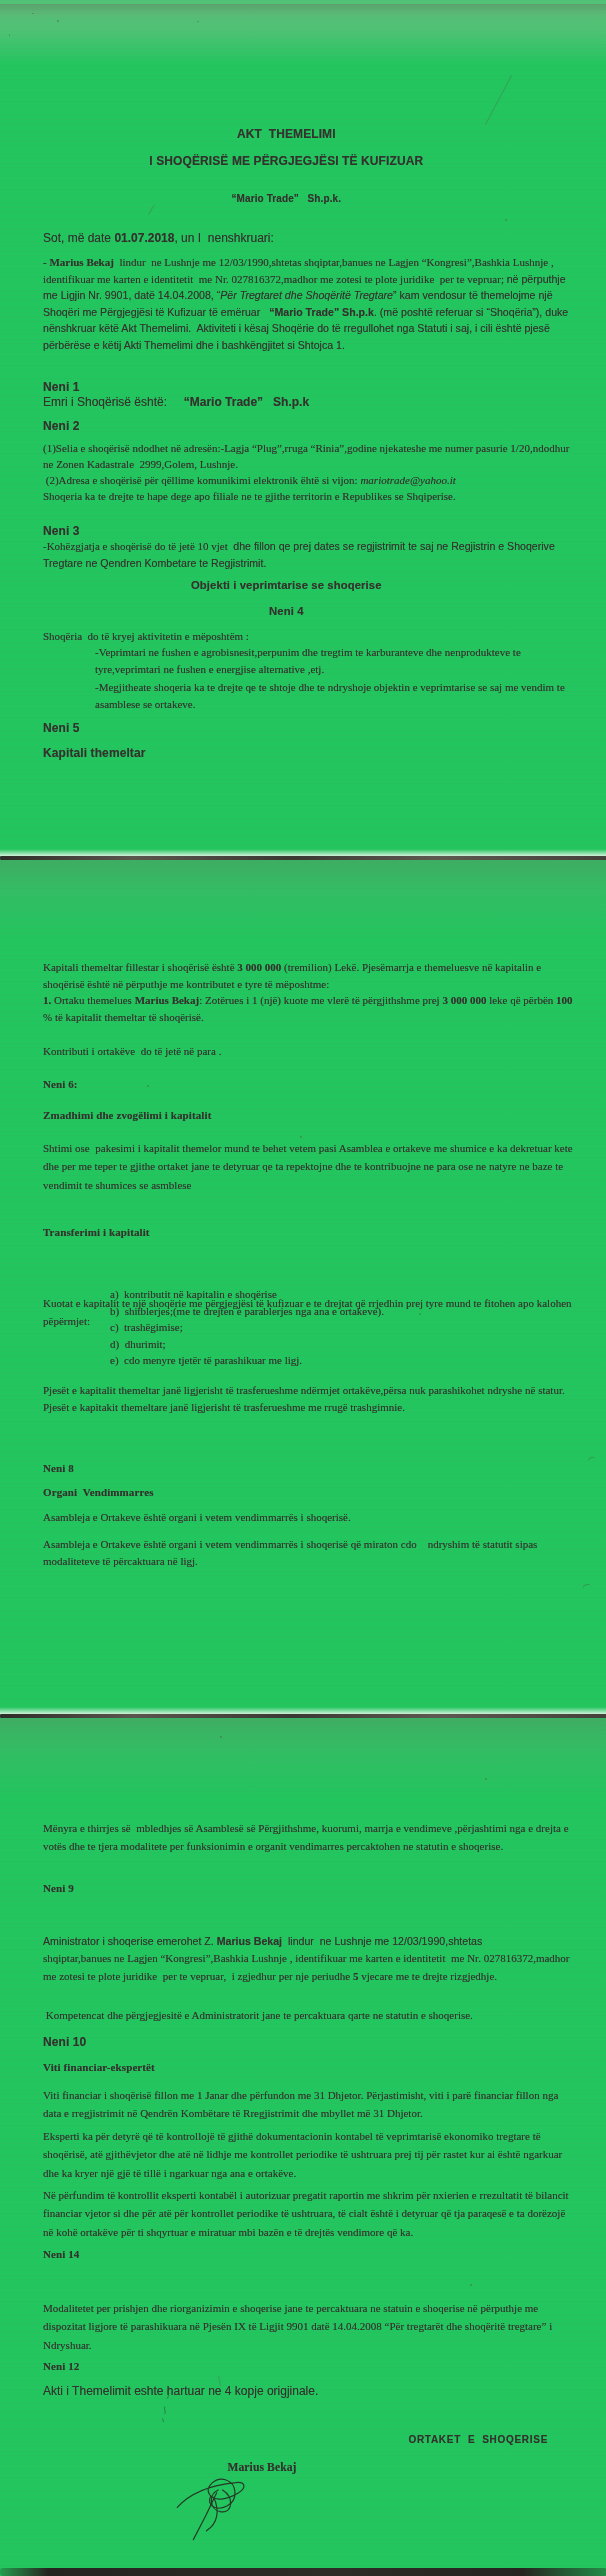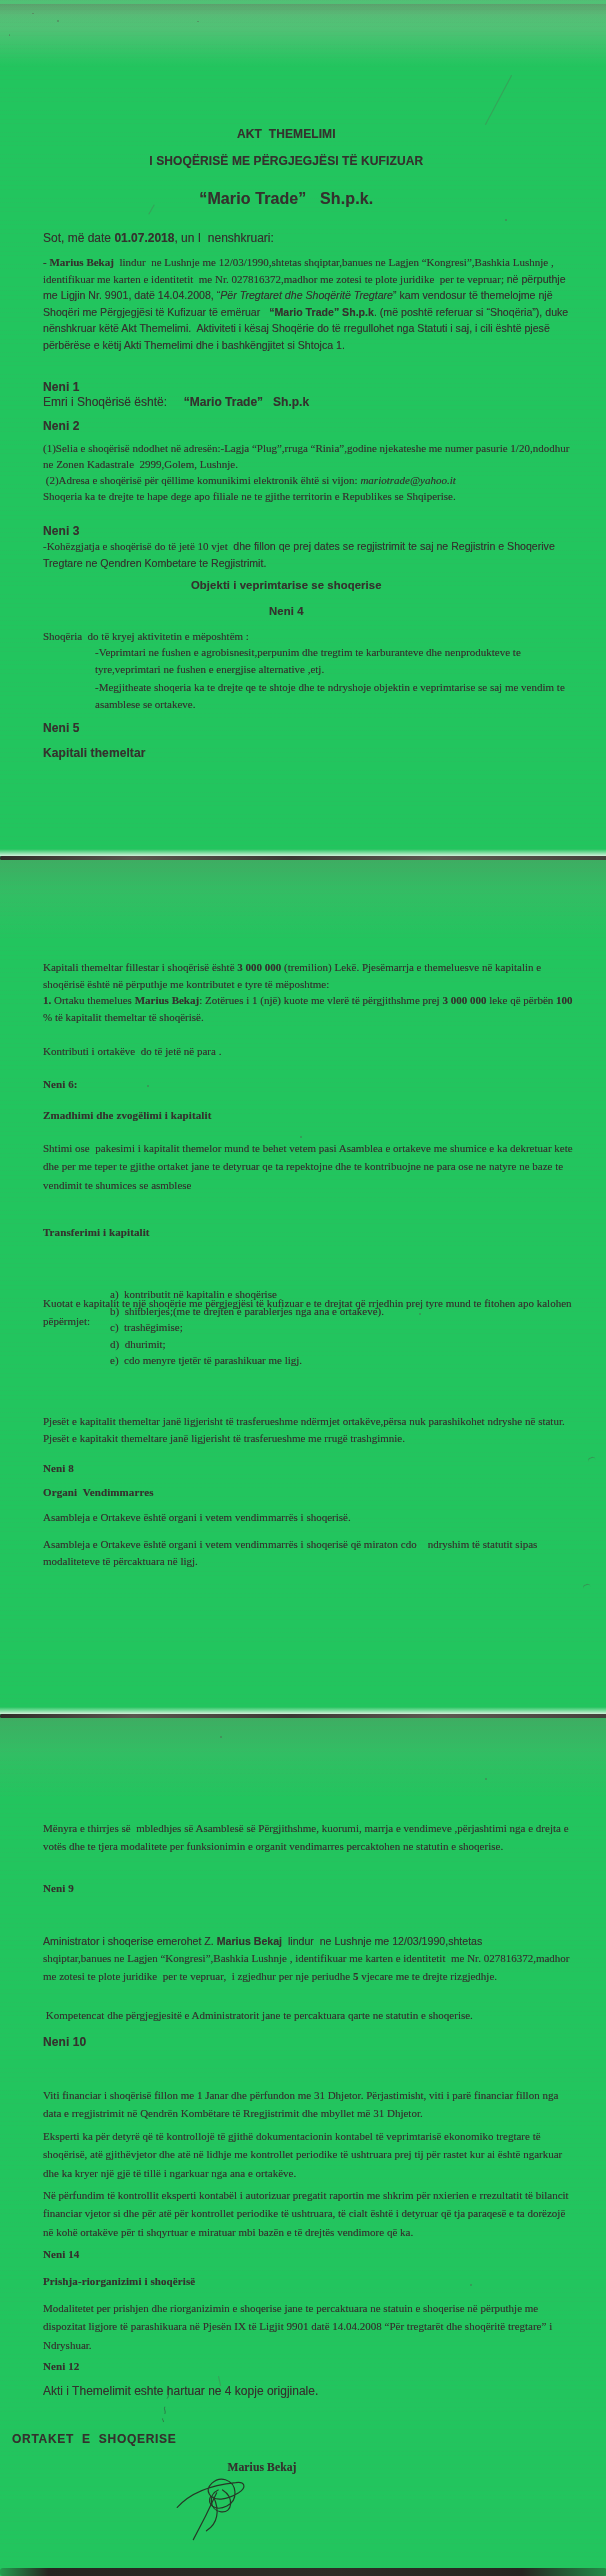--- a/index.html
+++ b/index.html
@@ -62,21 +62,21 @@
   <div class="speck" style="left:364px;top:2115px"></div>
   <div class="speck" style="left:470px;top:2284px"></div>
   <div class="scratch" style="left:498px;top:72px;width:1.1px;height:56px;transform:rotate(28deg)"></div>
   <div class="scratch" style="left:151px;top:204px;width:1.1px;height:11px;transform:rotate(30deg)"></div>
   <div class="scratch" style="left:219px;top:2376px;width:1.1px;height:9.5px;transform:rotate(-12deg)"></div>
   <div class="arcmark" style="left:588px;top:1457px"></div>
   <div class="arcmark" style="left:583px;top:1584px"></div>
 
   <div class="blk sans hb center" style="top:126px;font-size:12px">AKT  THEMELIMI</div>
   <div class="blk sans hb center" style="top:153px;font-size:12px">I SHOQËRISË ME PËRGJEGJËSI TË KUFIZUAR</div>
-  <div class="blk sans hb center" style="top:190px;font-size:16px">“Mario Trade”   Sh.p.k.</div>
+  <div class="blk sans hb center" style="top:190px;font-size:10px">“Mario Trade”   Sh.p.k.</div>
 
   <div class="blk sans" style="top:230px"><span>Sot, më date </span><span class="b">01.07.2018</span><span>, un I  nenshkruari:</span></div>
 
   <div class="blk lh22" style="top:254px"><span class="b">- </span><span class="b">Marius Bekaj</span><span>  lindur  ne Lushnje me 12/03/1990,shtetas shqiptar,banues ne Lagjen “Kongresi”,Bashkia Lushnje , identifikuar me karten e identitetit  me Nr. 027816372,madhor me zotesi te plote juridike  per te vepruar; </span><span class="sans">në përputhje me Ligjin Nr. 9901, datë 14.04.2008, “</span><span class="i sans">Për Tregtaret dhe Shoqëritë Tregtare</span><span class="sans">” kam vendosur të themelojme një Shoqëri me Përgjegjësi të Kufizuar të emëruar   </span><span class="b sans">“Mario Trade” Sh.p.k</span><span class="sans">. (më poshtë referuar si “Shoqëria”), duke nënshkruar këtë Akt Themelimi.  Aktiviteti i kësaj Shoqërie do të rregullohet nga Statuti i saj, i cili është pjesë përbërëse e këtij Akti Themelimi dhe i bashkëngjitet si Shtojca 1.</span></div>
 
   <div class="blk sans hb" style="top:379px">Neni 1</div>
   <div class="blk sans" style="top:394px"><span>Emri i Shoqërisë është:     </span><span class="b">“Mario Trade”   Sh.p.k</span></div>
 
   <div class="blk sans hb" style="top:418px">Neni 2</div>
   <div class="blk lh21" style="top:440px"><span>(1)Selia e shoqërisë ndodhet në adresën:-Lagja “Plug”,rruga “Rinia”,godine njekateshe me numer pasurie 1/20,ndodhur ne Zonen Kadastrale  2999,Golem, Lushnje.
@@ -104,48 +104,48 @@
   <div class="blk hb" style="top:1107px">Zmadhimi dhe zvogëlimi i kapitalit</div>
   <div class="blk lh25" style="top:1139px">Shtimi ose  pakesimi i kapitalit themelor mund te behet vetem pasi Asamblea e ortakeve me shumice e ka dekretuar kete dhe per me teper te gjithe ortaket jane te detyruar qe ta repektojne dhe te kontribuojne ne para ose ne natyre ne baze te vendimit te shumices se asmblese</div>
 
   <div class="blk hb" style="top:1224px">Transferimi i kapitalit</div>
   <div class="blk lh24" style="top:1295px">Kuotat e kapitalit te një shoqërie me përgjegjësi të kufizuar e te drejtat që rrjedhin prej tyre mund te fitohen apo kalohen pëpërmjet:</div>
   <div class="blk lh22" style="top:1286px;left:110px;width:441px">a)  kontributit në kapitalin e shoqërise
 b)  shitblerjes;(me te drejten e parablerjes nga ana e ortakeve).
 c)  trashëgimise;
 d)  dhurimit;
 e)  cdo menyre tjetër të parashikuar me ligj.</div>
-  <div class="blk lh22" style="top:1413px">Pjesët e kapitalit themeltar janë ligjerisht të trasferueshme ndërmjet ortakëve,përsa nuk parashikohet ndryshe në statur.
+  <div class="blk lh22" style="top:1382px">Pjesët e kapitalit themeltar janë ligjerisht të trasferueshme ndërmjet ortakëve,përsa nuk parashikohet ndryshe në statur.
 Pjesët e kapitakit themeltare janë ligjerisht të trasferueshme me rrugë trashgimnie.</div>
 
   <div class="blk hb" style="top:1460px">Neni 8</div>
   <div class="blk hb" style="top:1484px">Organi  Vendimmarres</div>
   <div class="blk lh23" style="top:1536px">Asambleja e Ortakeve është organi i vetem vendimmarrës i shoqerisë që miraton cdo    ndryshim të statutit sipas modaliteteve të përcaktuara në ligj.</div>
   <div class="blk" style="top:1509px">Asambleja e Ortakeve është organi i vetem vendimmarrës i shoqerisë.</div>
 
   <div class="blk lh25" style="top:1819px">Mënyra e thirrjes së  mbledhjes së Asamblesë së Përgjithshme, kuorumi, marrja e vendimeve ,përjashtimi nga e drejta e votës dhe te tjera modalitete per funksionimin e organit vendimarres percaktohen ne statutin e shoqerise.</div>
 
   <div class="blk hb" style="top:1880px">Neni 9</div>
   <div class="blk lh23" style="top:1933px"><span class="sans">Aministrator i shoqerise emerohet Z. </span><span class="b sans">Marius Bekaj</span><span class="sans">  lindur  ne Lushnje me 12/03/1990,shtetas
 </span><span>shqiptar,banues ne Lagjen “Kongresi”,Bashkia Lushnje , identifikuar me karten e identitetit  me Nr. 027816372,madhor me zotesi te plote juridike  per te vepruar,  i zgjedhur per nje periudhe </span><span class="b">5</span><span> vjecare me te drejte rizgjedhje.</span></div>
   <div class="blk" style="top:2007px"> Kompetencat dhe përgjegjesitë e Administratorit jane te percaktuara qarte ne statutin e shoqerise.</div>
 
   <div class="blk sans hb" style="top:2034px">Neni 10</div>
+  <div class="blk hb" style="top:2059px">Viti financiar-ekspertët</div>
   <div class="blk lh25" style="top:2086px">Viti financiar i shoqërisë fillon me 1 Janar dhe përfundon me 31 Dhjetor. Përjastimisht, viti i parë financiar fillon nga data e rregjistrimit në Qendrën Kombëtare të Rregjistrimit dhe mbyllet më 31 Dhjetor.</div>
   <div class="blk lh25" style="top:2127px">Eksperti ka për detyrë që të kontrollojë të gjithë dokumentacionin kontabel të veprimtarisë ekonomiko tregtare të shoqërisë, atë gjithëvjetor dhe atë në lidhje me kontrollet periodike të ushtruara prej tij për rastet kur ai është ngarkuar dhe ka kryer një gjë të tillë i ngarkuar nga ana e ortakëve.</div>
   <div class="blk lh25" style="top:2186px">Në përfundim të kontrollit eksperti kontabël i autorizuar pregatit raportin me shkrim për nxierien e rrezultatit të bilancit financiar vjetor si dhe për atë për kontrollet periodike të ushtruara, të cialt është i detyruar që tja paraqesë e ta dorëzojë në kohë ortakëve për ti shqyrtuar e miratuar mbi bazën e të drejtës vendimore që ka.</div>
 
   <div class="blk hb" style="top:2246px">Neni 14</div>
-  <div class="blk hb" style="top:2273px">Prishja-riorganizimi i shoqërisë</div>
   <div class="blk lh25" style="top:2299px">Modalitetet per prishjen dhe riorganizimin e shoqerise jane te percaktuara ne statuin e shoqerise në përputhje me dispozitat ligjore të parashikuara në Pjesën IX të Ligjit 9901 datë 14.04.2008 “Për tregtarët dhe shoqëritë tregtare” i Ndryshuar.</div>
 
   <div class="blk hb" style="top:2358px">Neni 12</div>
   <div class="blk sans" style="top:2383px">Akti i Themelimit eshte hartuar ne 4 kopje origjinale.</div>
 
-  <div class="blk sans hb" style="top:2431px;left:12px;width:548px;text-align:left;letter-spacing:0.7px;font-size:12px">ORTAKET  E  SHOQERISE</div>
+  <div class="blk sans hb" style="top:2431px;left:0;width:548px;text-align:right;letter-spacing:0.7px;font-size:10px">ORTAKET  E  SHOQERISE</div>
   <div class="blk hb" style="top:2459px;left:0;width:524px;text-align:center;font-size:11.6px">Marius Bekaj</div>
 
   <svg class="sig" style="left:159px;top:2386px" width="19" height="37" viewBox="0 0 26 50">
     <path d="M14 2 C9 8 16 11 11 17 M8 28 C6 32 10 34 8 38 M5 44 C4 46 7 47 6 49" fill="none" stroke="#3a3833" stroke-width="1.3" opacity="0.55"></path>
   </svg>
   <svg class="sig" style="left:171px;top:2468px" width="87" height="76" viewBox="0 0 118 104">
     <g fill="none" stroke="#27251f" stroke-width="1.6" stroke-linecap="round" opacity="0.88">
       <path d="M8 54 C24 36 48 24 88 20 C100 18 104 26 92 34 C76 44 58 46 52 36 C46 26 60 12 74 16 C90 21 92 44 76 52 C60 60 48 50 54 38"></path>
       <path d="M70 30 C86 40 84 62 68 60 C52 58 50 36 64 30"></path>
       <path d="M62 34 C52 56 42 76 30 98"></path>

